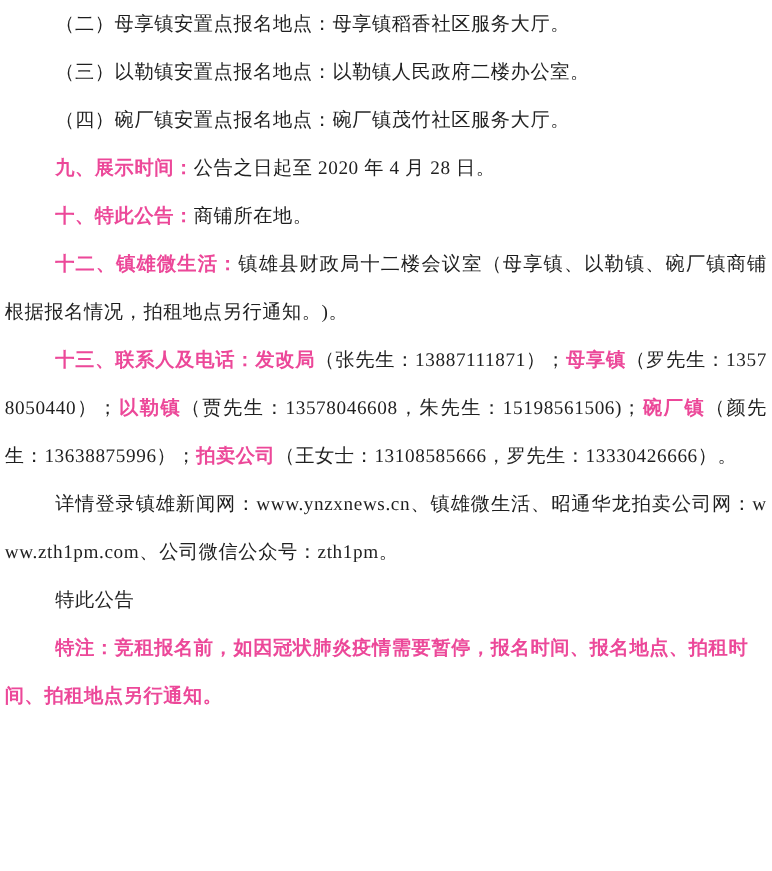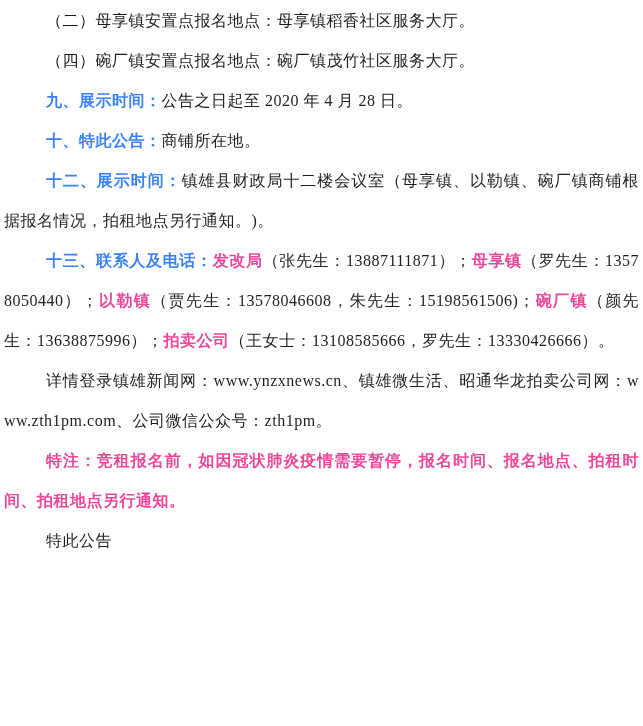--- a/index.html
+++ b/index.html
@@ -32,29 +32,30 @@
   .seg-normal {
     font-weight: normal;
     color: #1f1f1f;
   }
   .seg-bold {
     font-weight: bold;
     color: #ec4899;
   }
   .seg-red-bold {
     font-weight: bold;
-    color: #3b82f6;
+    color: #ec4899;
   }
 </style>
 </head>
 <body>
 
 <div class="doc">
     <p class="para"><span class="seg-normal">（二）母享镇安置点报名地点：母享镇稻香社区服务大厅。</span></p>
+    <p class="para"><span class="seg-normal">（三）以勒镇安置点报名地点：以勒镇人民政府二楼办公室。</span></p>
     <p class="para"><span class="seg-normal">（四）碗厂镇安置点报名地点：碗厂镇茂竹社区服务大厅。</span></p>
     <p class="para"><span class="seg-red-bold">九、展示时间：</span><span class="seg-normal">公告之日起至 2020 年 4 月 28 日。</span></p>
     <p class="para"><span class="seg-red-bold">十、特此公告：</span><span class="seg-normal">商铺所在地。</span></p>
-    <p class="para"><span class="seg-red-bold">十二、展示时间：</span><span class="seg-normal">镇雄县财政局十二楼会议室（母享镇、以勒镇、碗厂镇商铺根据报名情况，拍租地点另行通知。)。</span></p>
+    <p class="para"><span class="seg-red-bold">十二、镇雄微生活：</span><span class="seg-normal">镇雄县财政局十二楼会议室（母享镇、以勒镇、碗厂镇商铺根据报名情况，拍租地点另行通知。)。</span></p>
     <p class="para"><span class="seg-red-bold">十三、联系人及电话：</span><span class="seg-bold">发改局</span><span class="seg-normal">（张先生：13887111871）；</span><span class="seg-bold">母享镇</span><span class="seg-normal">（罗先生：13578050440）；</span><span class="seg-bold">以勒镇</span><span class="seg-normal">（贾先生：13578046608，朱先生：15198561506)；</span><span class="seg-bold">碗厂镇</span><span class="seg-normal">（颜先生：13638875996）；</span><span class="seg-bold">拍卖公司</span><span class="seg-normal">（王女士：13108585666，罗先生：13330426666）。</span></p>
     <p class="para"><span class="seg-normal">详情登录镇雄新闻网：www.ynzxnews.cn、镇雄微生活、昭通华龙拍卖公司网：www.zth1pm.com、公司微信公众号：zth1pm。</span></p>
+    <p class="para"><span class="seg-normal">特此公告</span></p>
     <p class="para"><span class="seg-bold">特注：竞租报名前，如因冠状肺炎疫情需要暂停，报名时间、报名地点、拍租时间、拍租地点另行通知。</span></p>
-    <p class="para"><span class="seg-normal">特此公告</span></p>
   </div>
 
 </body></html>

